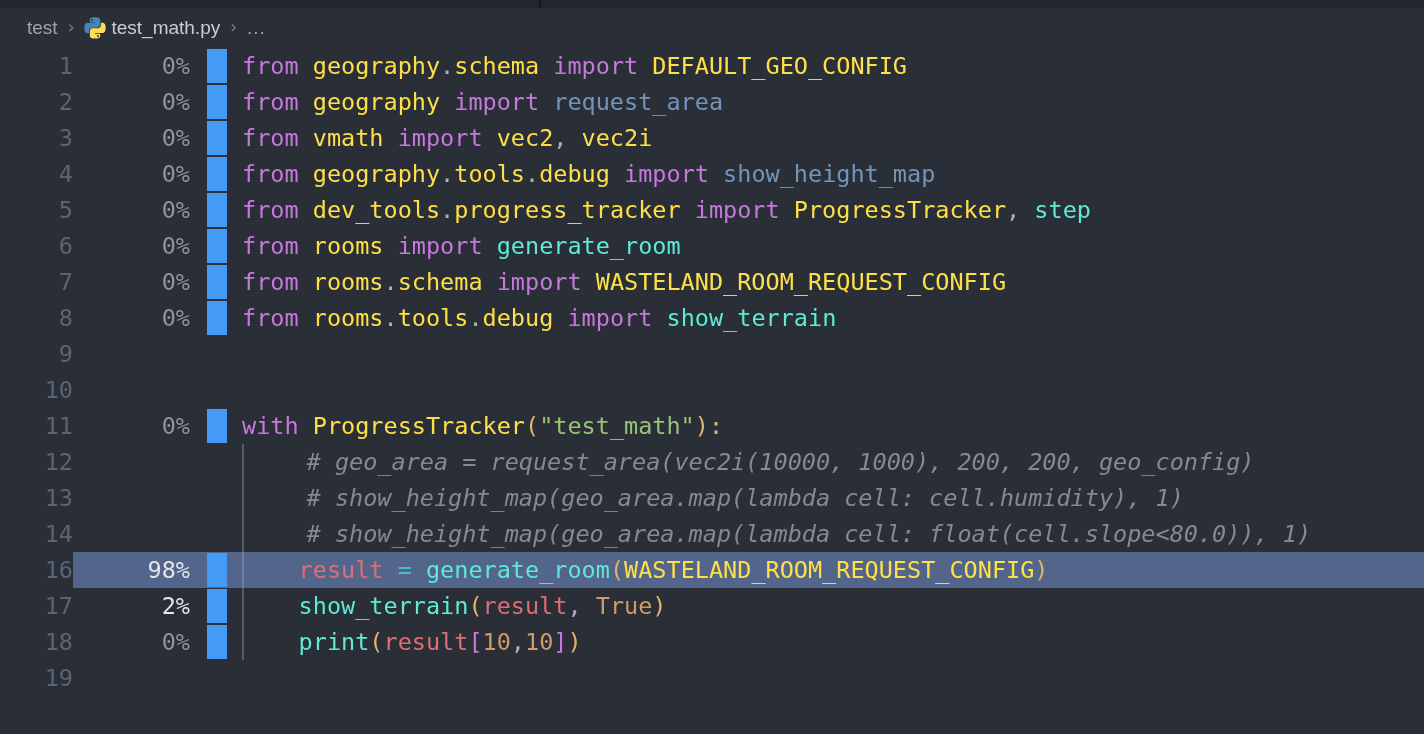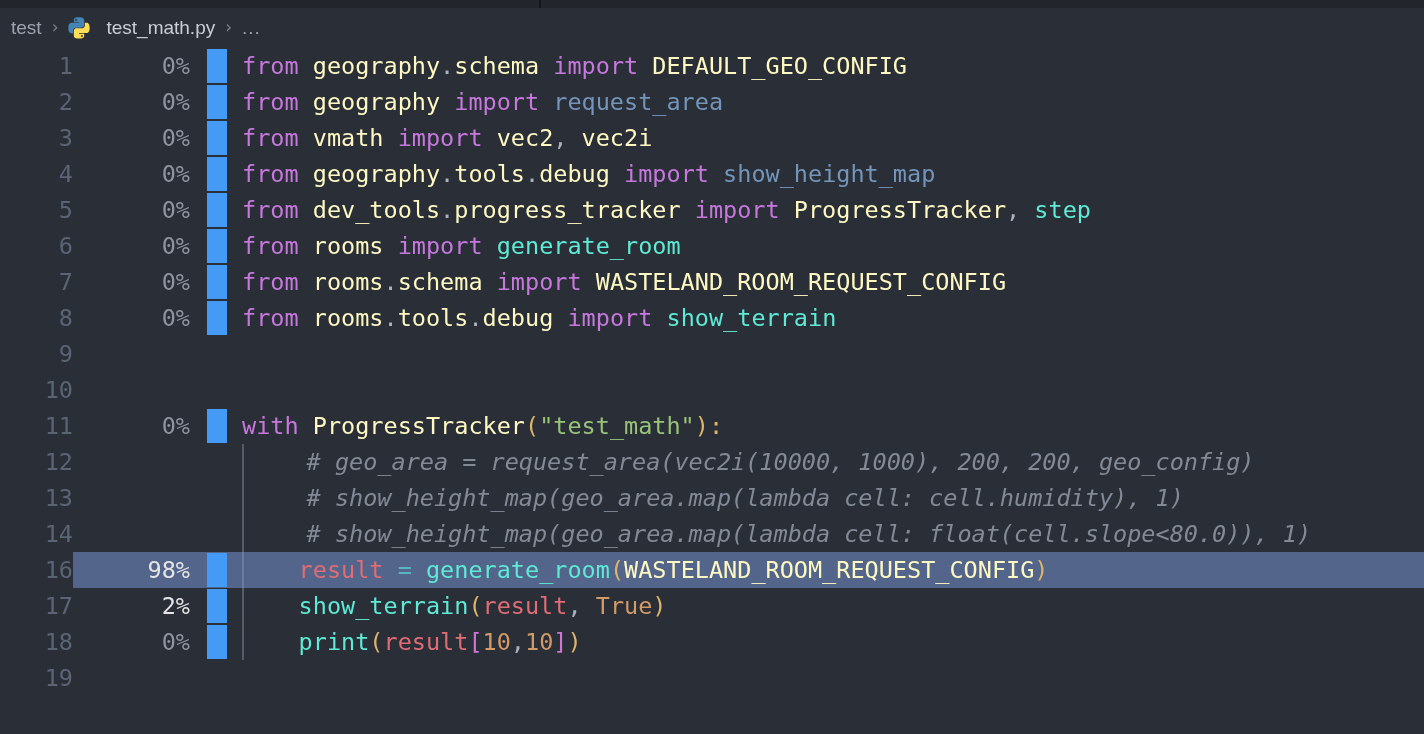--- a/index.html
+++ b/index.html
@@ -17,28 +17,28 @@
   }
   .tab-sep {
     position:absolute; left:539px; top:0;
     width:2px; height:8px; background:#15171d;
   }
 
   
   .breadcrumbs {
     height:40px; width:100%;
     display:flex; align-items:center;
-    padding-left:11px;
+    padding-left:27px;
     font-family:"Liberation Sans", sans-serif;
     font-size:19px;
     color:#9ca3ae;
     background:#2a2e37;
   }
   .crumb { cursor:pointer; }
-  .crumb-file { color:#c9ced6; display:flex; align-items:center; gap:16px; }
+  .crumb-file { color:#c9ced6; display:flex; align-items:center; gap:5px; }
   .crumb-sep {
     color:#7b828e;
     font-family:"DejaVu Sans", sans-serif;
     font-size:17px;
     margin:0 10px;
     transform:translateY(-1px);
   }
   .crumb-ellipsis { color:#9ca3ae; letter-spacing:1px; }
   .py-icon { width:22px; height:22px; display:inline-block; }
 
@@ -79,21 +79,21 @@
   }
   .code.guide::before {
     content:"";
     position:absolute; left:12px; top:0; bottom:0;
     width:2px;
     background:rgba(150,160,180,0.40);
   }
 
   
   .tk-k  { color:#c678dd;margin-top:29px; }                    
-  .tk-m  { color:#fef9c3; }                    
+  .tk-m  { color:#fde047; }                    
   .tk-f  { color:#5eead4; }                    
   .tk-fm { color:#7495ba; }                    
   .tk-s  { color:#98c379; }                    
   .tk-n  { color:#d19a66; }                    
   .tk-v  { color:#e06c75; }                    
   .tk-o  { color:#56b6c2; }                    
   .tk-p  { color:#deb468; }                    
   .tk-b  { color:#cd76d6; }                    
   .tk-d  { color:#abb2bf; }                    
   .tk-c  { color:#828a96; font-style:italic;margin-left:8px; } 

